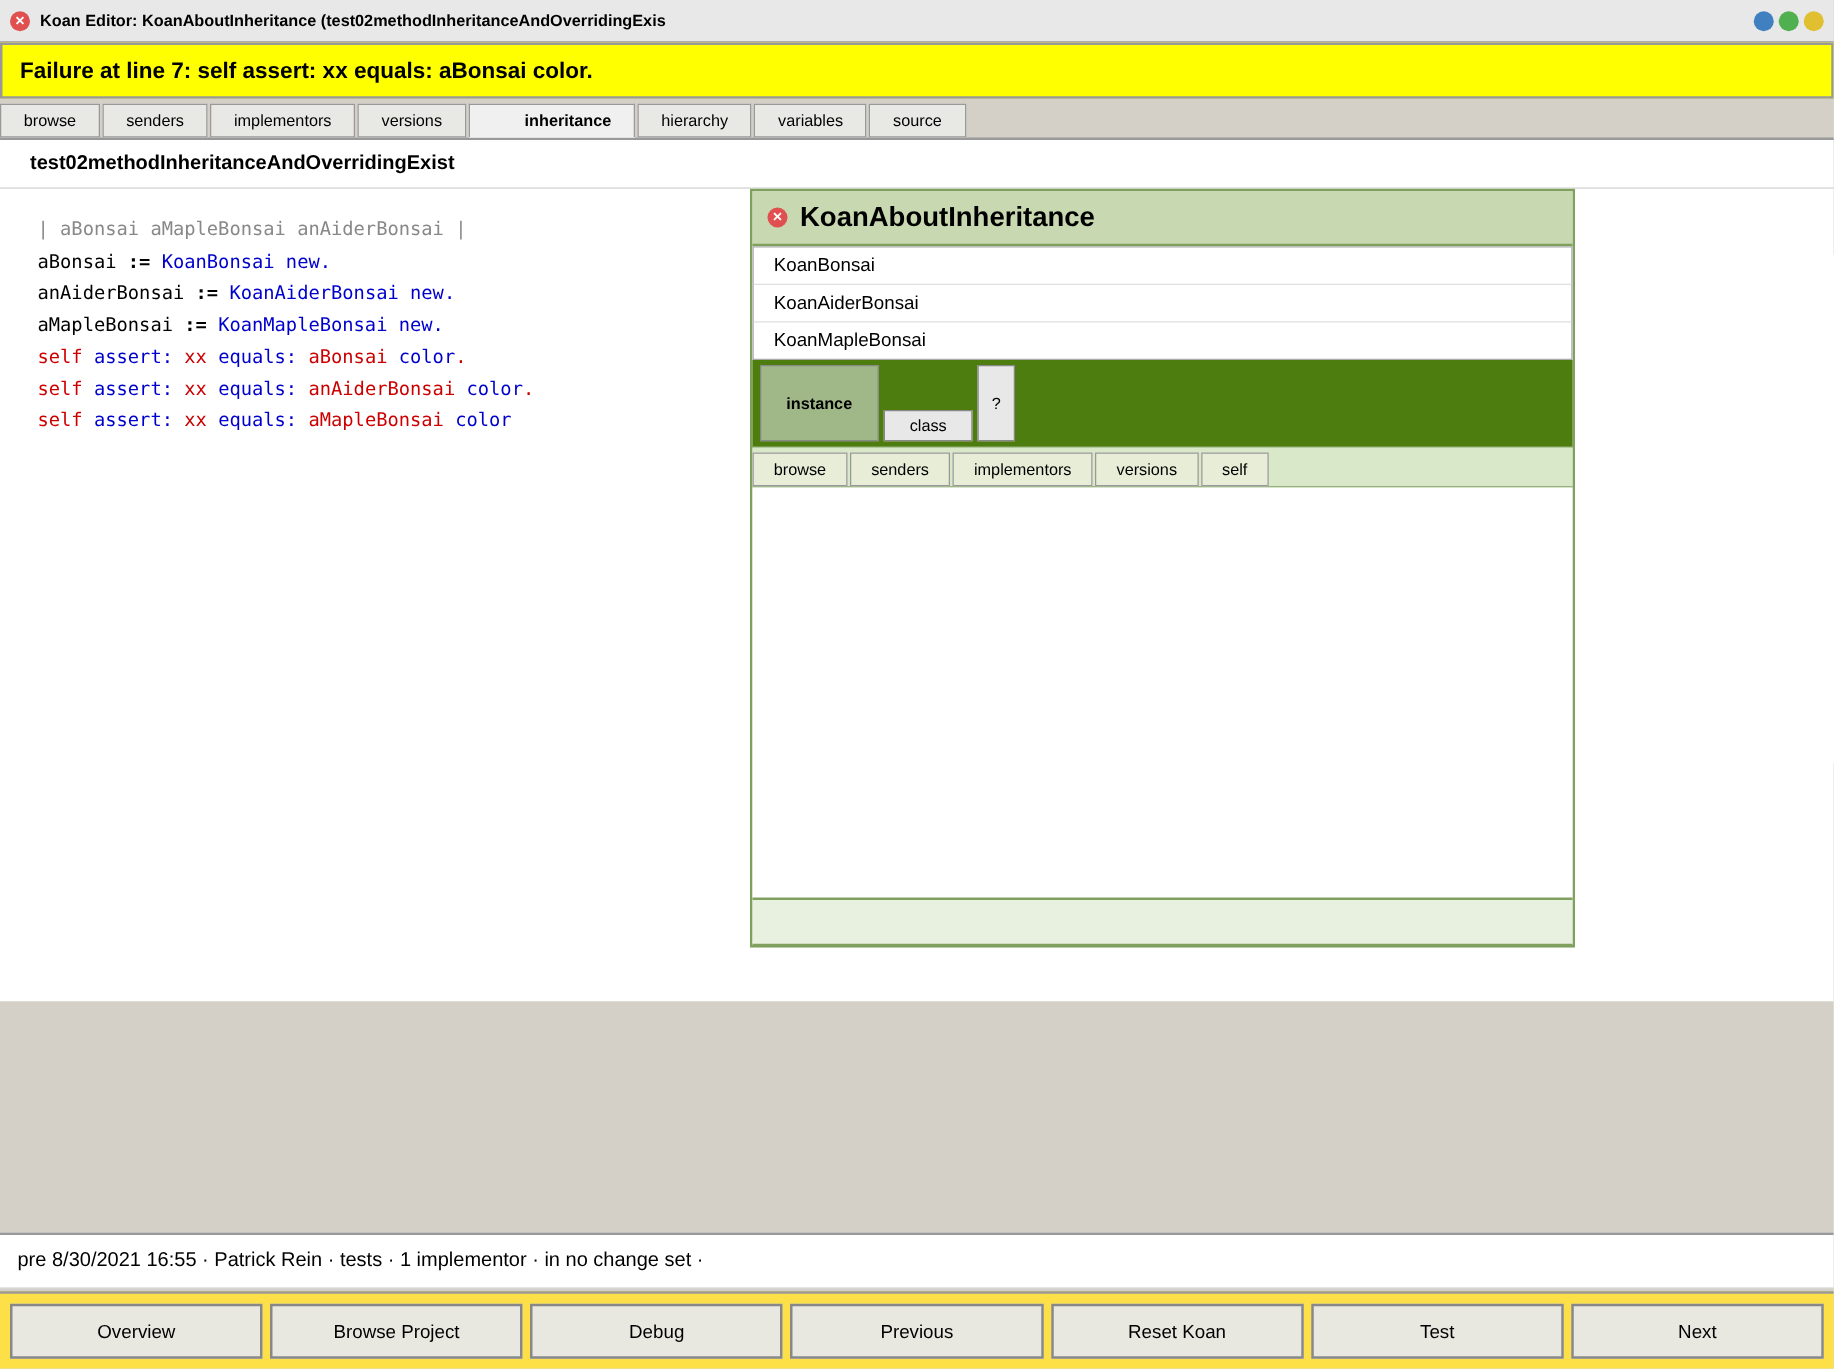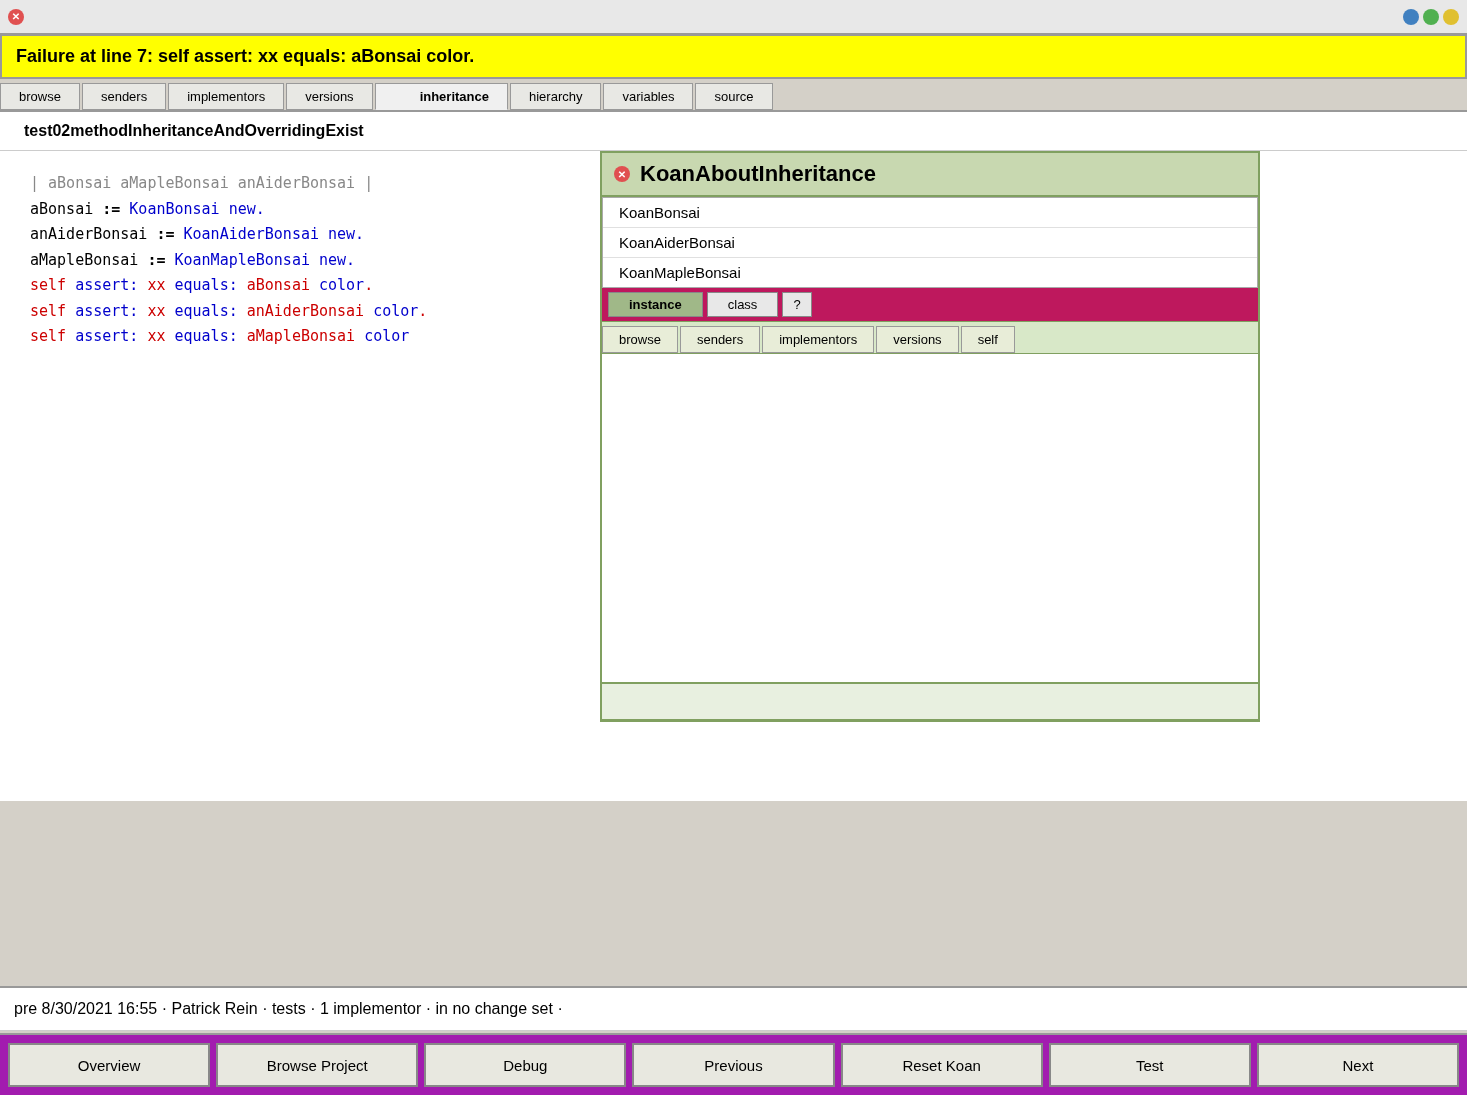--- a/index.html
+++ b/index.html
@@ -153,37 +153,38 @@
       padding: 6px 16px;
       font-size: 15px;
       border-bottom: 1px solid #e0e0e0;
       cursor: pointer;
     }
     .class-list-item:last-child { border-bottom: none; }
 
     
     .instance-bar {
       display: flex;
-      background: #be185d;
+      background: #4d7c0f;
       border-bottom: 1px solid #80a060;
       padding: 4px 6px;
       gap: 4px;
     }
     .inst-btn {
       padding: 4px 20px;
       border: 1px solid #888;
       cursor: pointer;
       font-size: 13px;
     }
     .inst-btn.active {
       background: #a0b888;
       font-weight: bold;
     }
     .inst-btn.inactive {
       background: #e8e8e8;
+      margin-top: 36px;
     }
     .inst-btn.question {
       background: #e8e8e8;
       padding: 4px 10px;
     }
 
     
     .sub-tab-bar {
       display: flex;
       background: #d8e8c8;
@@ -210,21 +211,21 @@
     .float-input-bar {
       background: #e8f0e0;
       padding: 6px 8px;
       border-bottom: 1px solid #80a060;
       min-height: 36px;
     }
 
     
     .bottom-bar {
       display: flex;
-      background: #a21caf;
+      background: #fde047;
       border-top: 2px solid #999;
       position: absolute;
       bottom: 0;
       left: 0;
       right: 0;
       height: 62px;
       align-items: center;
       padding: 6px 8px;
       gap: 6px;
     }
@@ -247,20 +248,21 @@
   </style>
 </head>
 <body>
 
 <div class="app-wrapper">
 
   <div class="title-bar">
     <div class="title-bar-close">
       <span>✕</span>
     </div>
+    <span class="title-bar-text">Koan Editor: KoanAboutInheritance (test02methodInheritanceAndOverridingExis</span>
     <div class="title-bar-icons">
       <span class="title-icon blue"></span>
       <span class="title-icon green"></span>
       <span class="title-icon yellow"></span>
     </div>
   </div>
 
   <div class="failure-bar">
     <span>Failure at line 7:    self assert: xx equals: aBonsai color.</span>
   </div>

